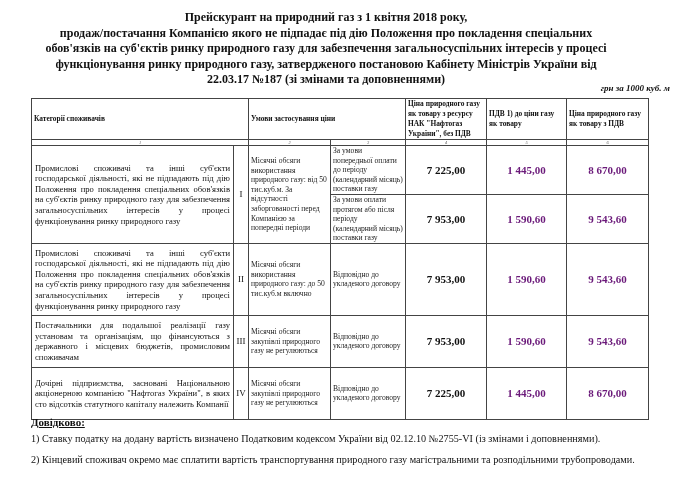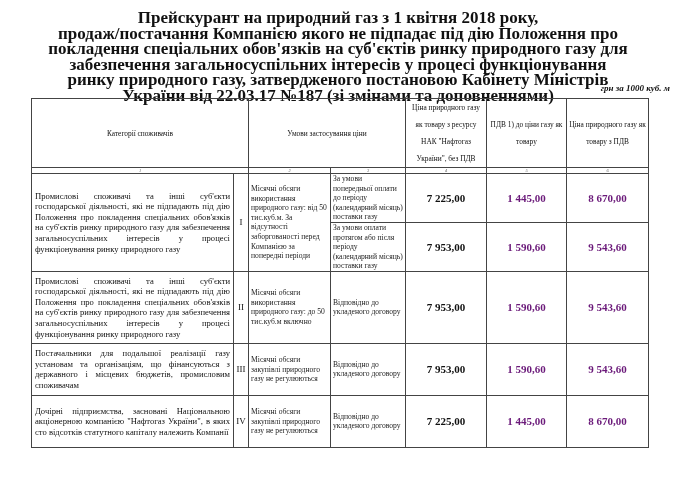--- a/index.html
+++ b/index.html
@@ -1,23 +1,23 @@
 <!DOCTYPE html>
 <html><head>
 <meta charset="utf-8">
 <style>
   html, body { margin:0; padding:0; background:#ffffff; }
   body { width:700px; height:479px; position:relative; overflow:hidden; font-family:"Liberation Serif", serif; color:#111; }
-  .title { position:absolute; left:12px; top:10px; width:652px; text-align:center; font-weight:bold; font-size:17px; line-height:15.6px; }
+  .title { position:absolute; left:0; top:10px; width:652px; text-align:center; font-weight:bold; font-size:12px; line-height:15.6px; }
   .title .l1 { display:block; }
   .title .sub { display:block; padding:0 36px; }
   .unit { position:absolute; right:30px; top:83px; font-size:9px; font-style:italic; font-weight:bold;text-align:right; }
   table.price { position:absolute; left:31px; top:98px; width:617px; border-collapse:collapse; table-layout:fixed; font-size:8.2px; }
   table.price td, table.price th { border:1px solid #444; padding:0 2px; vertical-align:middle; }
-  table.price th { font-weight:normal; font-size:7.4px; text-align:center; line-height:17px; }
+  table.price th { font-weight:bold; font-size:7.4px; text-align:left; line-height:10px; }
   .idx td { height:5px; font-size:4.5px; text-align:center; color:#666; line-height:5px; padding:0; font-style:italic; }
   .cat { text-align:justify; font-size:8.6px; line-height:10.6px; padding:2px 3px !important;margin-left:27px; }
   .roman { text-align:center; font-size:9px; }
   .cond { text-align:left; font-size:7.6px; line-height:9.6px; color:#222; }
   .num { text-align:center; font-weight:bold; font-size:11px; }
   .num.purple { color:#6b1a7a;margin-top:7px; }
   .notes { position:absolute; left:31px; top:416px; width:650px; font-size:10.2px; }
   .notes .head { font-weight:bold; text-decoration:underline; font-size:11px; margin-bottom:5px; }
   .notes p { margin:0 0 10px 0; }
 </style>
@@ -99,13 +99,16 @@
     <td class="cond">Місячні обсяги закупівлі природного газу не регулюються</td>
     <td class="cond">Відповідно до укладеного договору</td>
     <td class="num">7 225,00</td>
     <td class="num purple" style="color: rgb(107, 26, 122);">1 445,00</td>
     <td class="num purple" style="color: rgb(107, 26, 122);">8 670,00</td>
   </tr>
 </tbody>
   </table>
 
 <div class="notes">
+  <div class="head">Довідково:</div>
+  <p>1) Ставку податку на додану вартість визначено Податковим кодексом України від 02.12.10 №2755-VI (із змінами і доповненнями).</p>
+  <p>2) Кінцевий споживач окремо має сплатити вартість транспортування природного газу магістральними та розподільними трубопроводами.</p>
 </div>
 
 </body></html>

